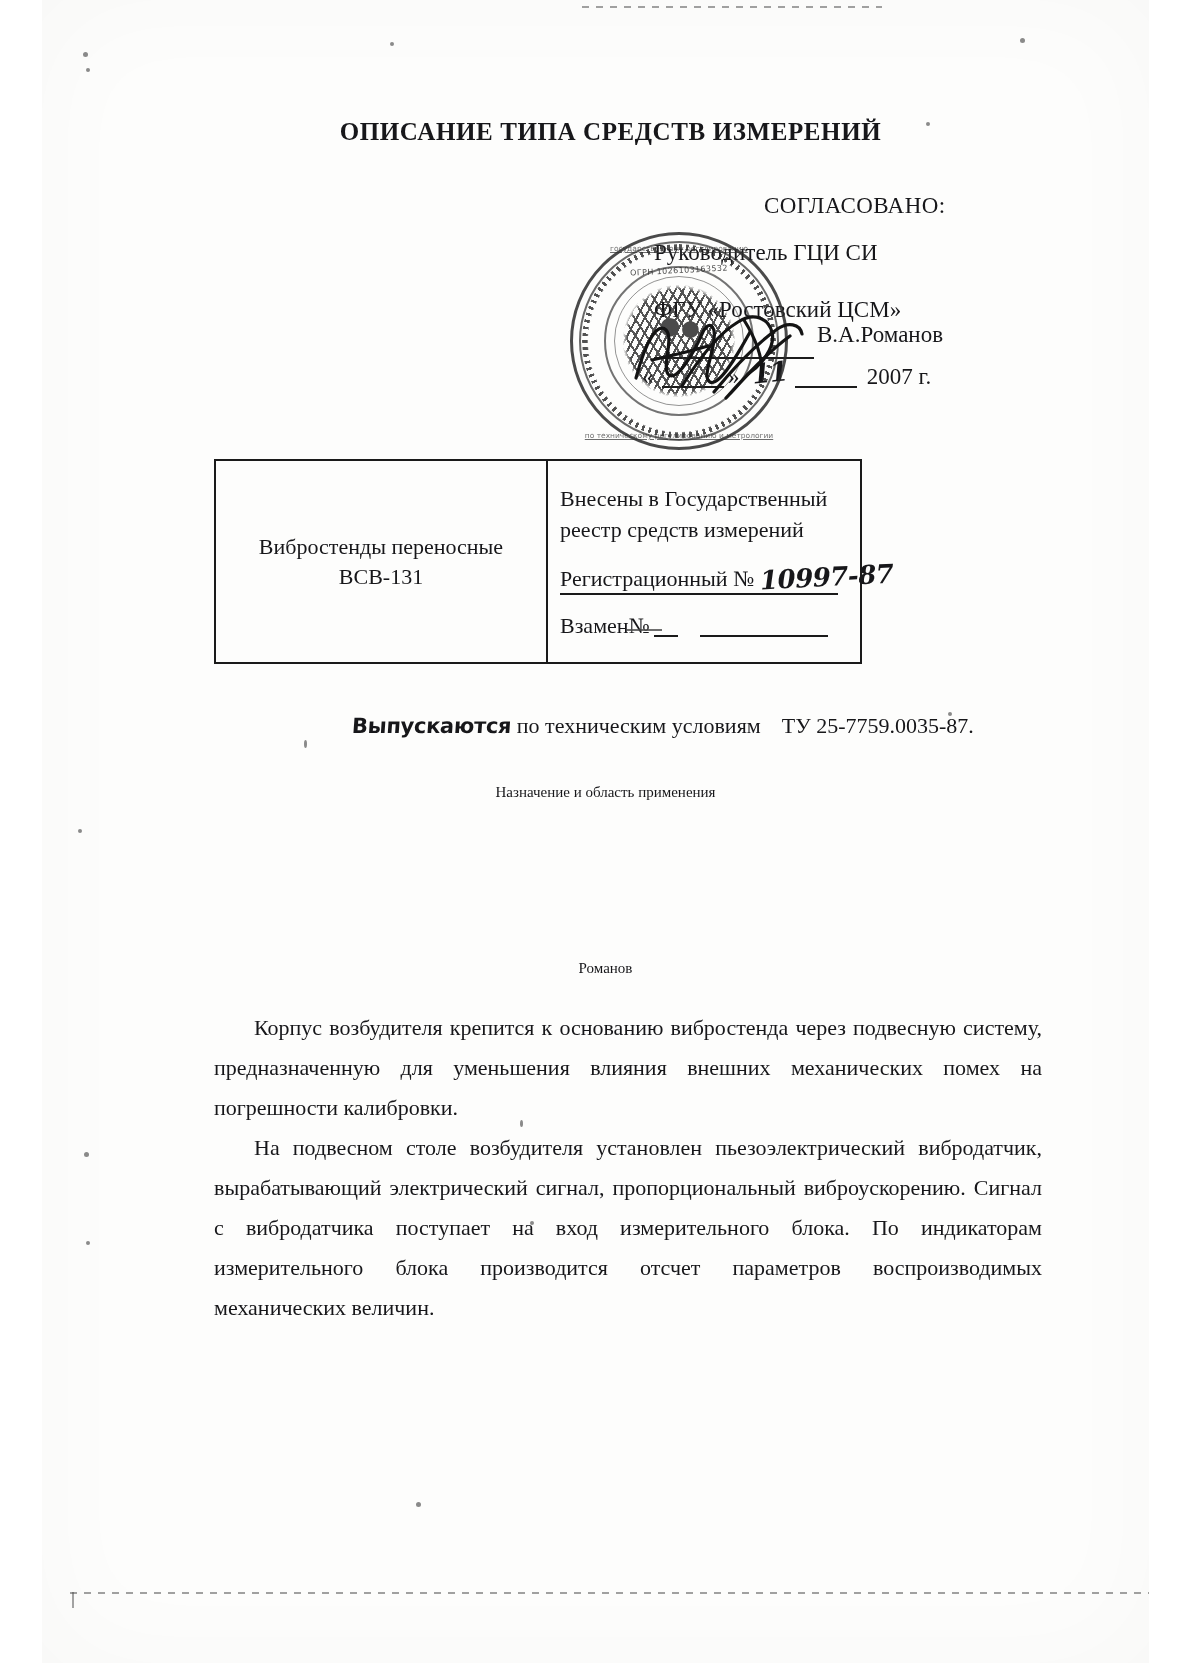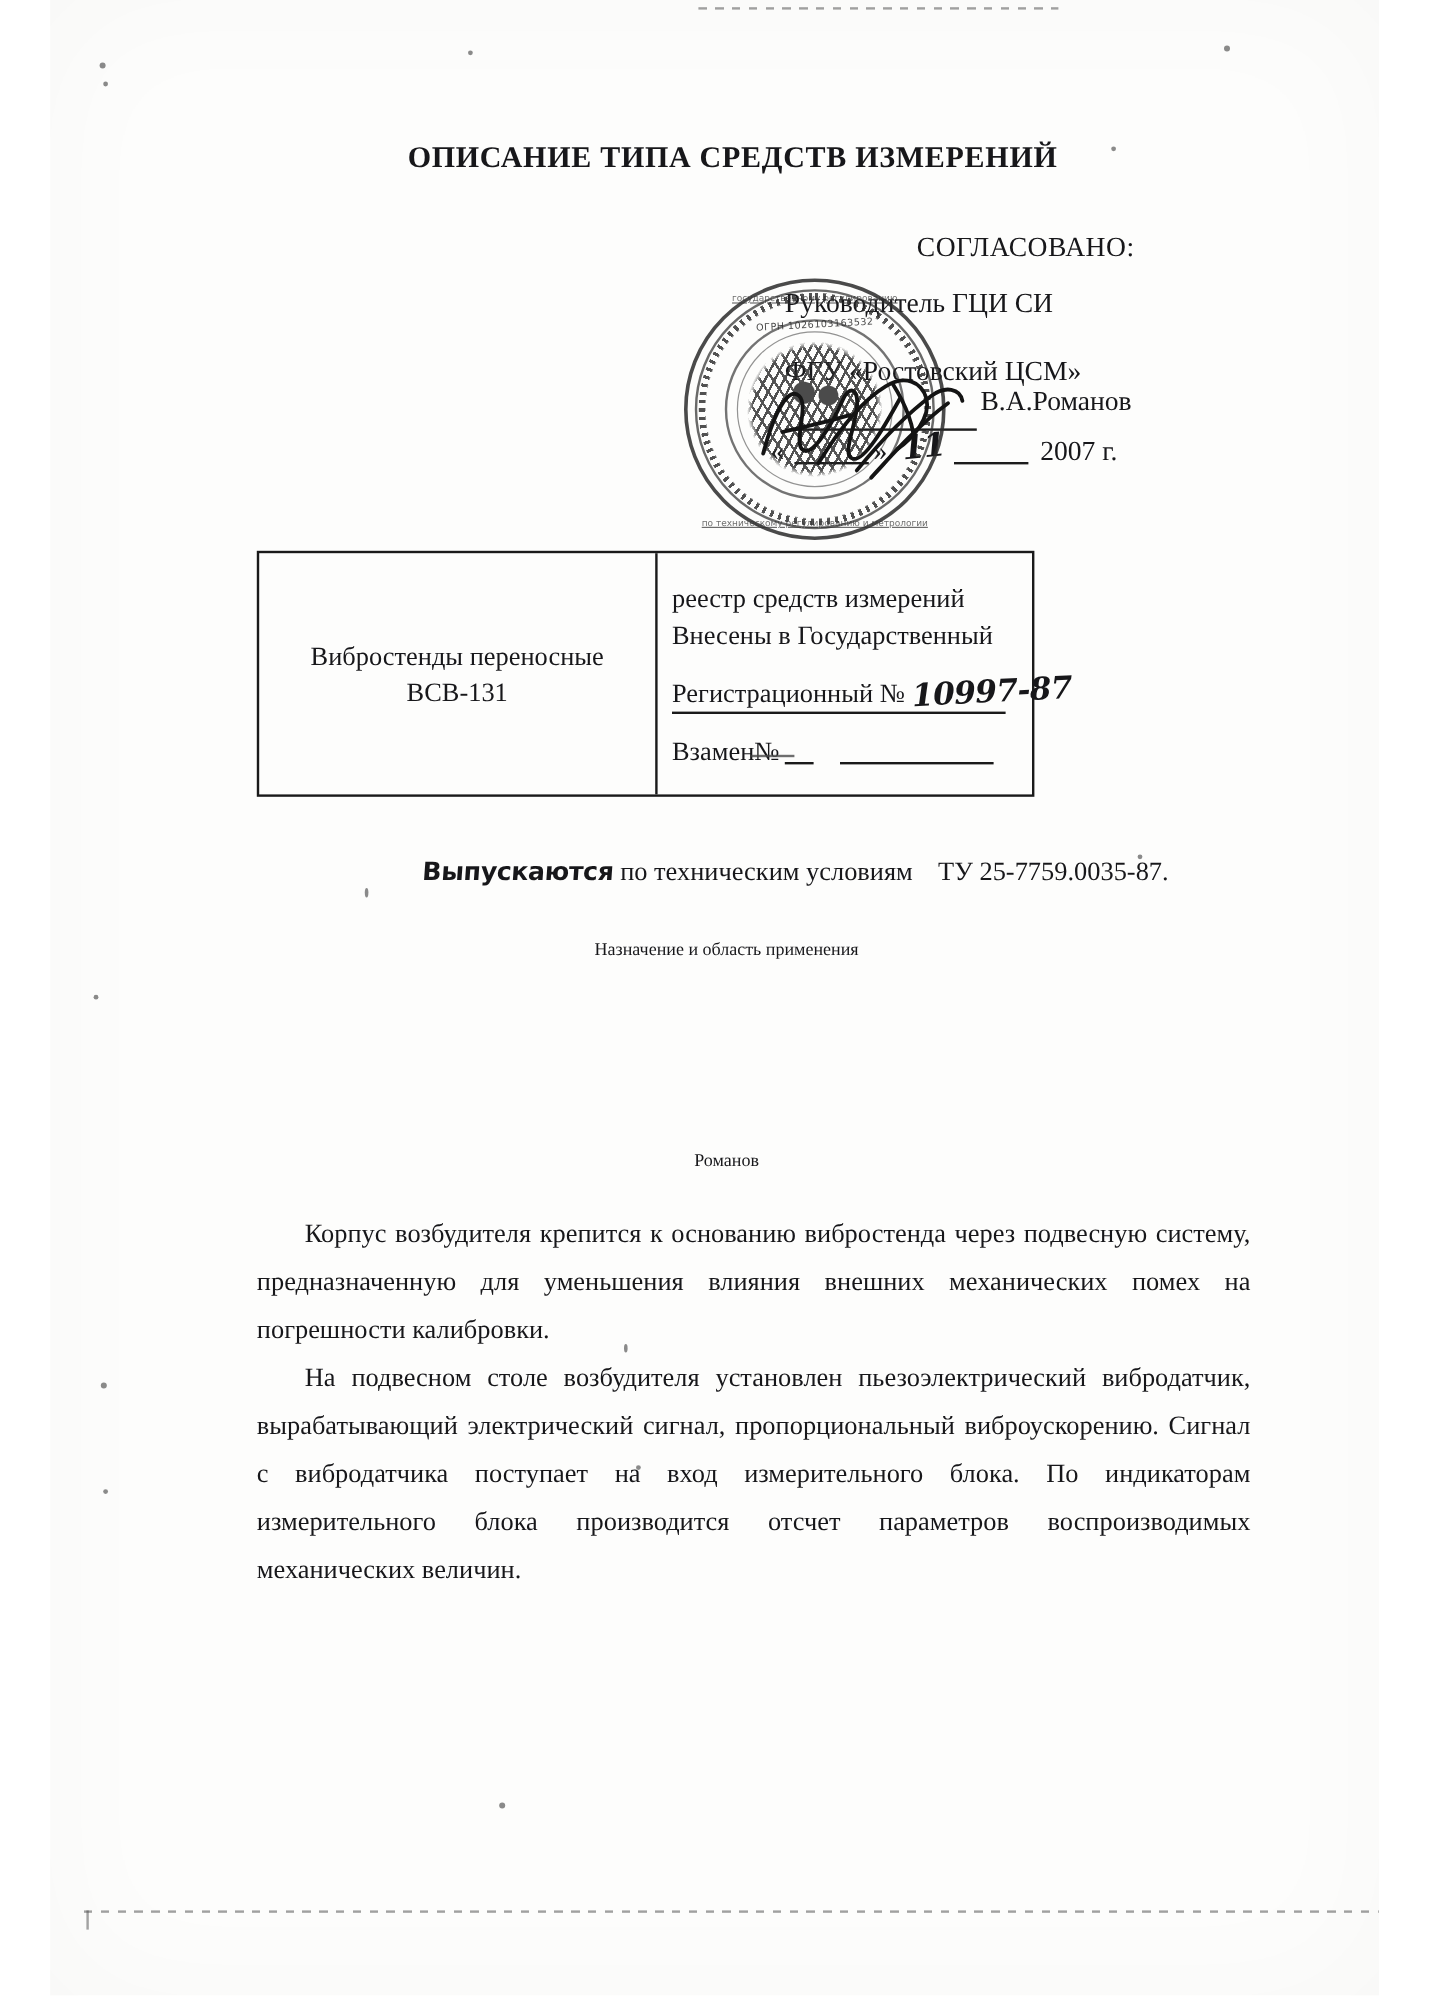--- a/index.html
+++ b/index.html
@@ -410,22 +410,22 @@
 
   <div class="reg-table">
     <div class="reg-split"></div>
 
     <div class="reg-left">
       <div>Вибростенды переносные</div>
       <div>ВСВ-131</div>
     </div>
 
     <div class="reg-right">
+      <div>Внесены в Государственный</div>
       <div>реестр средств измерений</div>
-      <div>Внесены в Государственный</div>
       <div class="l3">
         <span>Регистрационный №</span>
         <span class="reg-num-hand">10997-87</span>
       </div>
     </div>
 
     <div class="reg-hrule"></div>
 
     <div class="reg-vzamen">
       <span>Взамен№</span><span class="vz-rule-a"></span><span class="vz-rule-b"></span>

